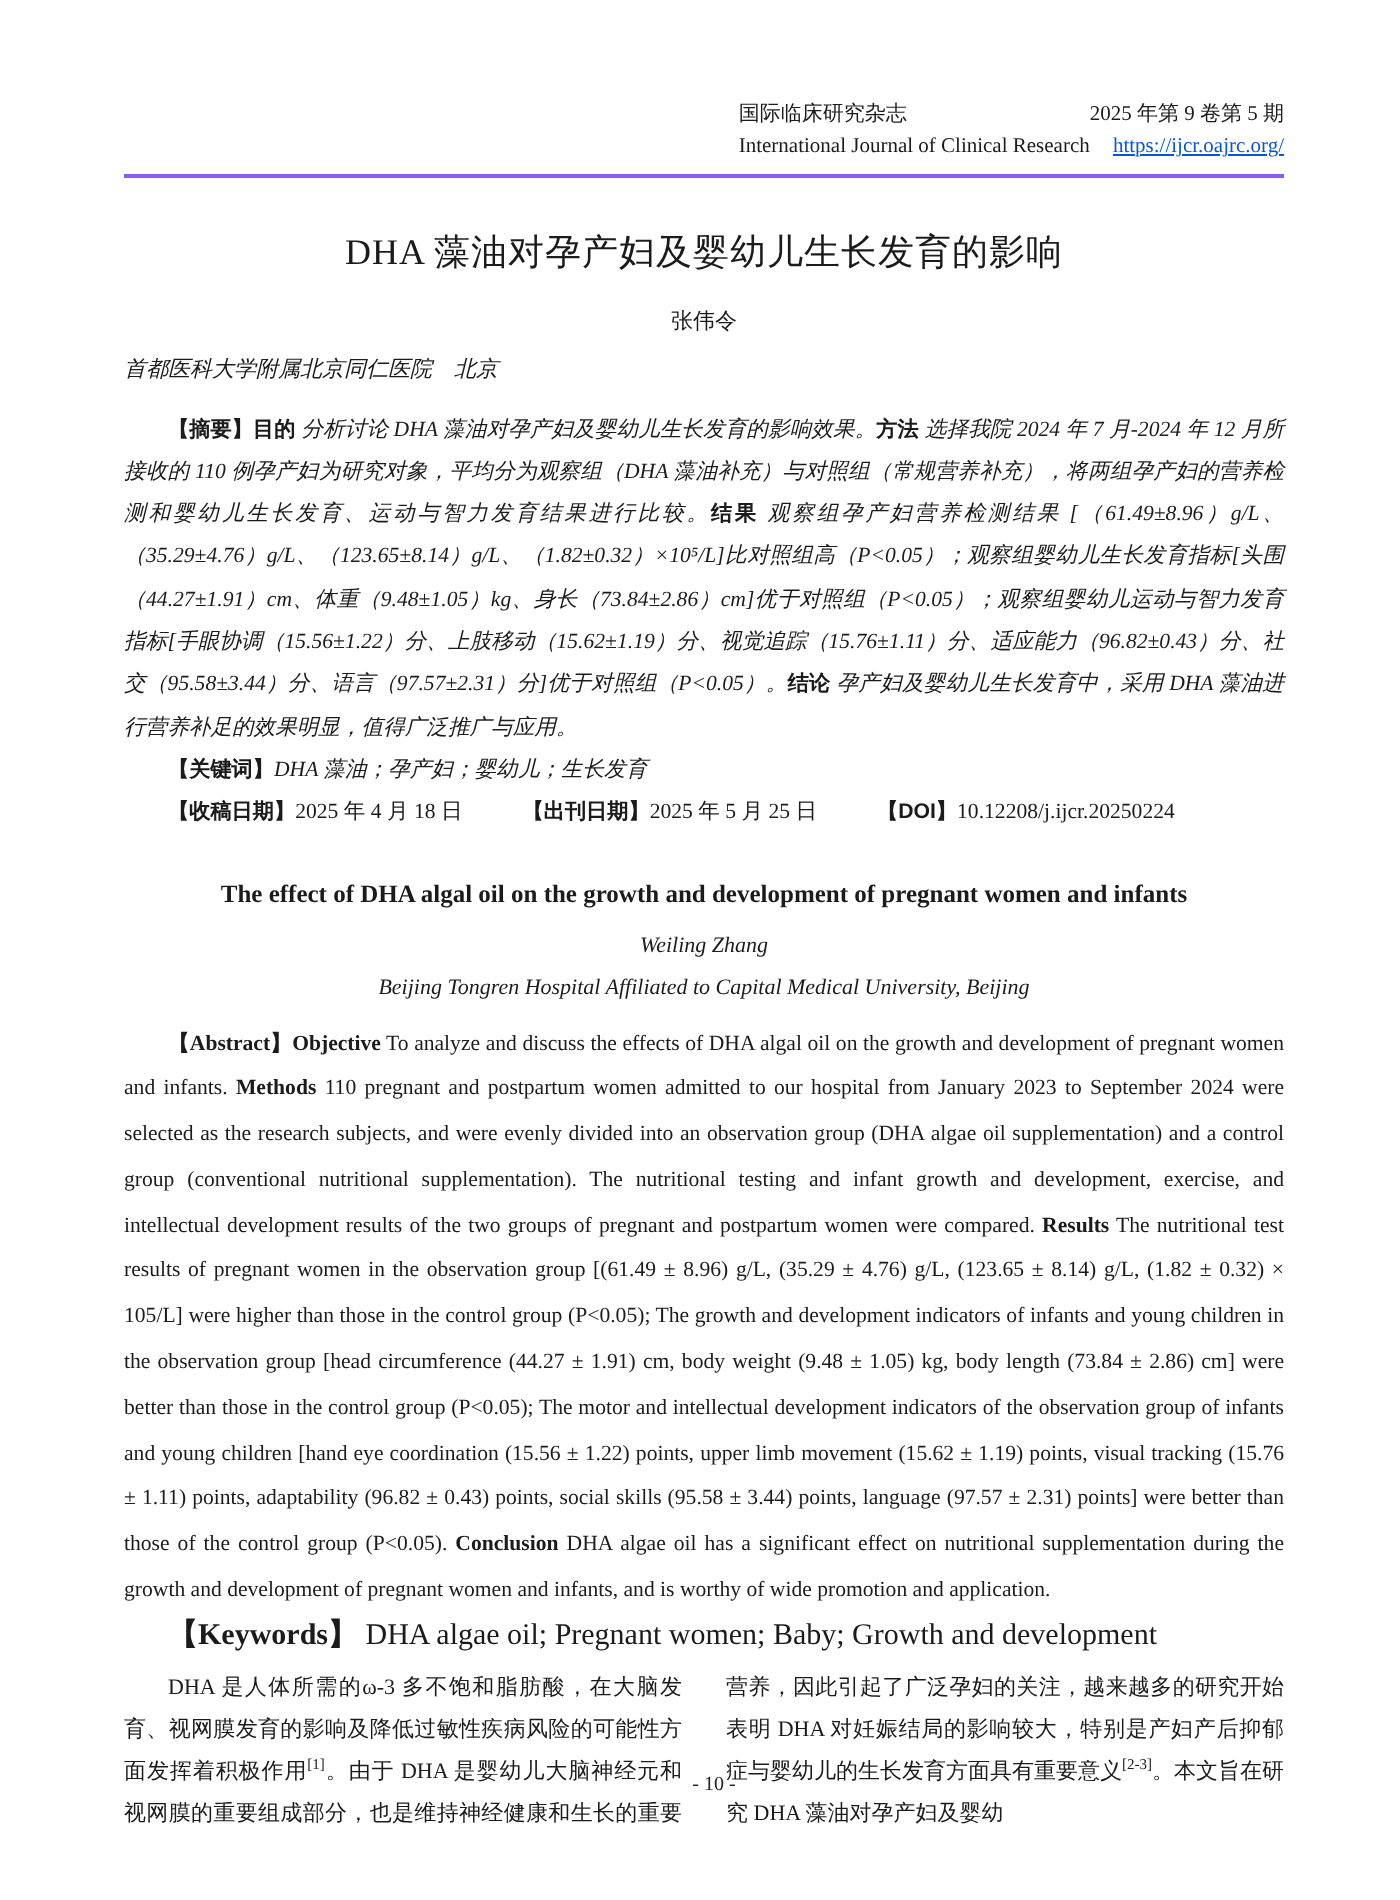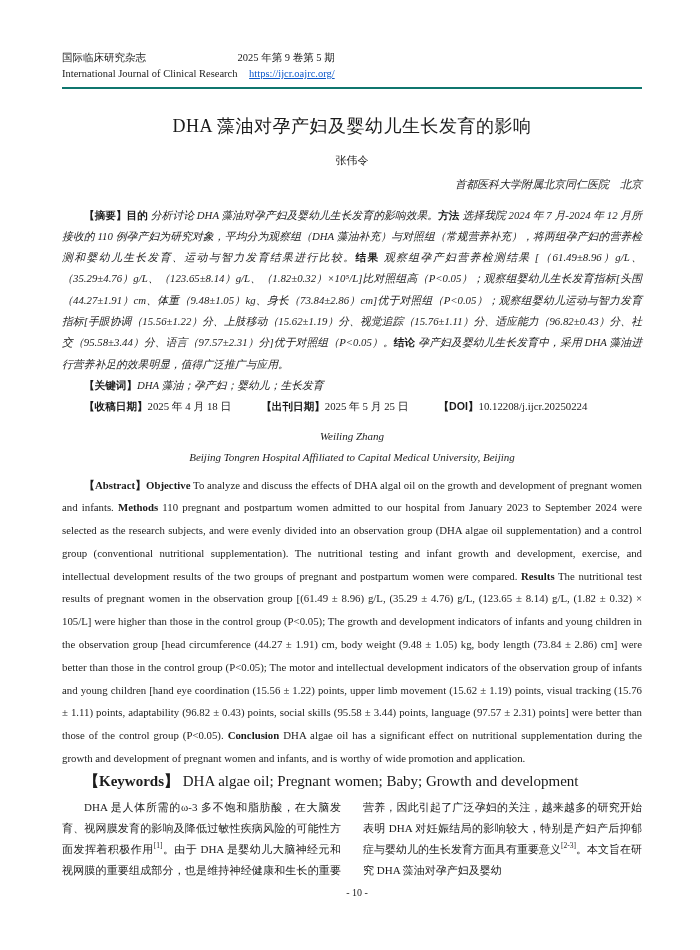--- a/index.html
+++ b/index.html
@@ -3,28 +3,28 @@
 <meta charset="utf-8">
 <style>
   html,body{margin:0;padding:0;background:#ffffff;}
   body{width:700px;height:950px;overflow:hidden;}
   .sheet{
     position:relative;box-sizing:border-box;width:700px;height:950px;
     padding:50px 58px 0 62px;color:#1b1b1b;
     font-family:"Liberation Serif","DejaVu Serif",serif;
   }
   
-  .hdr{display:flex;justify-content:flex-start;align-items:flex-start;
-       border-bottom:2px solid #0f766e;padding-bottom:4px;font-size:10.5px;line-height:1.55;}
+  .hdr{display:flex;justify-content:flex-end;align-items:flex-start;
+       border-bottom:2px solid #8b5cf6;padding-bottom:4px;font-size:10.5px;line-height:1.55;}
   .hdr .hr-right{text-align:right;}
   .hdr a{color:#0b57c9;cursor:pointer;}
   
   .title-cn{font-size:18px;font-weight:400;text-align:center;margin:25px 0 0;letter-spacing:.5px;}
   .author-cn{font-size:11px;text-align:center;margin-top:15px;}
-  .affil-cn{font-size:11px;font-style:italic;text-align:right;margin-top:9px;}
+  .affil-cn{font-size:11px;font-style:italic;text-align:left;margin-top:9px;}
   
   .abs-cn{font-size:10.8px;line-height:21.3px;text-align:justify;margin:13px 0 0;text-indent:22px;}
   .kai{font-style:italic;}
   .hei{font-weight:bold;font-style:normal;font-family:"Liberation Sans","DejaVu Sans",sans-serif;font-size:10.6px;text-align:right;}
   .kw-cn,.meta-line{font-size:10.8px;line-height:21.3px;margin:0;text-indent:22px;text-align:left;}
   .meta-line .pair{margin-right:30px;}
   
   .title-en{font-size:12.5px;font-weight:bold;text-align:center;margin:22px 0 0;}
   .author-en{font-size:11px;font-style:italic;text-align:center;margin-top:12px;}
   .affil-en{font-size:11px;font-style:italic;text-align:center;margin-top:9px;}
@@ -58,20 +58,21 @@
   <h1 class="title-cn">DHA 藻油对孕产妇及婴幼儿生长发育的影响</h1>
   <div class="author-cn">张伟令</div>
   <div class="affil-cn">首都医科大学附属北京同仁医院　北京</div>
 
   <p class="abs-cn"><span class="hei">【摘要】目的 </span><span class="kai">分析讨论 DHA 藻油对孕产妇及婴幼儿生长发育的影响效果。</span><span class="hei">方法 </span><span class="kai">选择我院 2024 年 7 月-2024 年 12 月所接收的 110 例孕产妇为研究对象，平均分为观察组（DHA 藻油补充）与对照组（常规营养补充），将两组孕产妇的营养检测和婴幼儿生长发育、运动与智力发育结果进行比较。</span><span class="hei">结果 </span><span class="kai">观察组孕产妇营养检测结果 [（61.49±8.96）g/L、（35.29±4.76）g/L、（123.65±8.14）g/L、（1.82±0.32）×10⁵/L]比对照组高（P&lt;0.05）；观察组婴幼儿生长发育指标[头围（44.27±1.91）cm、体重（9.48±1.05）kg、身长（73.84±2.86）cm]优于对照组（P&lt;0.05）；观察组婴幼儿运动与智力发育指标[手眼协调（15.56±1.22）分、上肢移动（15.62±1.19）分、视觉追踪（15.76±1.11）分、适应能力（96.82±0.43）分、社交（95.58±3.44）分、语言（97.57±2.31）分]优于对照组（P&lt;0.05）。</span><span class="hei">结论 </span><span class="kai">孕产妇及婴幼儿生长发育中，采用 DHA 藻油进行营养补足的效果明显，值得广泛推广与应用。</span></p>
 
   <p class="kw-cn"><span class="hei">【关键词】</span><span class="kai">DHA 藻油；孕产妇；婴幼儿；生长发育</span></p>
 
   <p class="meta-line"><span class="pair"><span class="hei">【收稿日期】</span><span>2025 年 4 月 18 日</span></span><span class="pair"><span class="hei">【出刊日期】</span><span>2025 年 5 月 25 日</span></span><span class="pair"><span class="hei">【DOI】</span><span>10.12208/j.ijcr.20250224</span></span></p>
 
+  <h2 class="title-en">The effect of DHA algal oil on the growth and development of pregnant women and infants</h2>
   <div class="author-en">Weiling Zhang</div>
   <div class="affil-en">Beijing Tongren Hospital Affiliated to Capital Medical University, Beijing</div>
 
   <p class="abs-en"><span class="enb">【Abstract】Objective</span><span> To analyze and discuss the effects of DHA algal oil on the growth and development of pregnant women and infants. </span><span class="enb">Methods</span><span> 110 pregnant and postpartum women admitted to our hospital from January 2023 to September 2024 were selected as the research subjects, and were evenly divided into an observation group (DHA algae oil supplementation) and a control group (conventional nutritional supplementation). The nutritional testing and infant growth and development, exercise, and intellectual development results of the two groups of pregnant and postpartum women were compared. </span><span class="enb">Results</span><span> The nutritional test results of pregnant women in the observation group [(61.49 ± 8.96) g/L, (35.29 ± 4.76) g/L, (123.65 ± 8.14) g/L, (1.82 ± 0.32) × 105/L] were higher than those in the control group (P&lt;0.05); The growth and development indicators of infants and young children in the observation group [head circumference (44.27 ± 1.91) cm, body weight (9.48 ± 1.05) kg, body length (73.84 ± 2.86) cm] were better than those in the control group (P&lt;0.05); The motor and intellectual development indicators of the observation group of infants and young children [hand eye coordination (15.56 ± 1.22) points, upper limb movement (15.62 ± 1.19) points, visual tracking (15.76 ± 1.11) points, adaptability (96.82 ± 0.43) points, social skills (95.58 ± 3.44) points, language (97.57 ± 2.31) points] were better than those of the control group (P&lt;0.05). </span><span class="enb">Conclusion</span><span> DHA algae oil has a significant effect on nutritional supplementation during the growth and development of pregnant women and infants, and is worthy of wide promotion and application.</span></p>
 
   <p class="kw-en"><span class="enb">【Keywords】</span><span> DHA algae oil; Pregnant women; Baby; Growth and development</span></p>
 
   <div class="cols">
     <p><span>DHA 是人体所需的ω-3 多不饱和脂肪酸，在大脑发育、视网膜发育的影响及降低过敏性疾病风险的可能性方面发挥着积极作用</span><sup>[1]</sup><span>。由于 DHA 是婴幼儿大脑神经元和视网膜的重要组成部分，也是维持神经健康和生长的重要营养，因此引起了广泛孕妇的关注，越来越多的研究开始表明 DHA 对妊娠结局的影响较大，特别是产妇产后抑郁症与婴幼儿的生长发育方面具有重要意义</span><sup>[2-3]</sup><span>。本文旨在研究 DHA 藻油对孕产妇及婴幼</span></p>
   </div>

